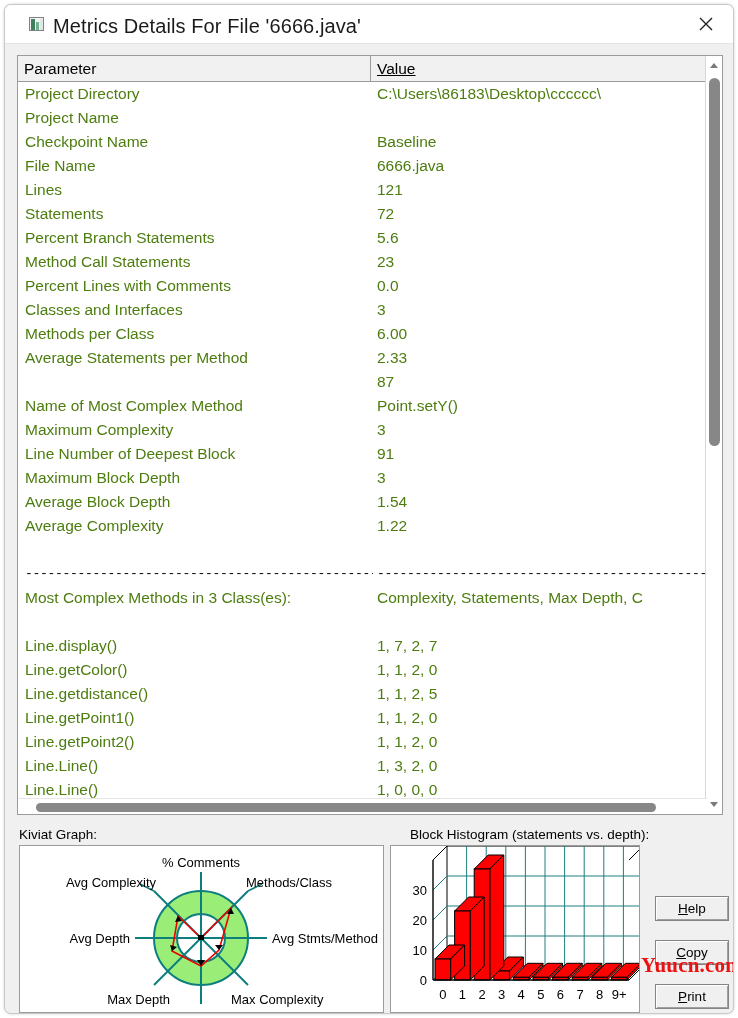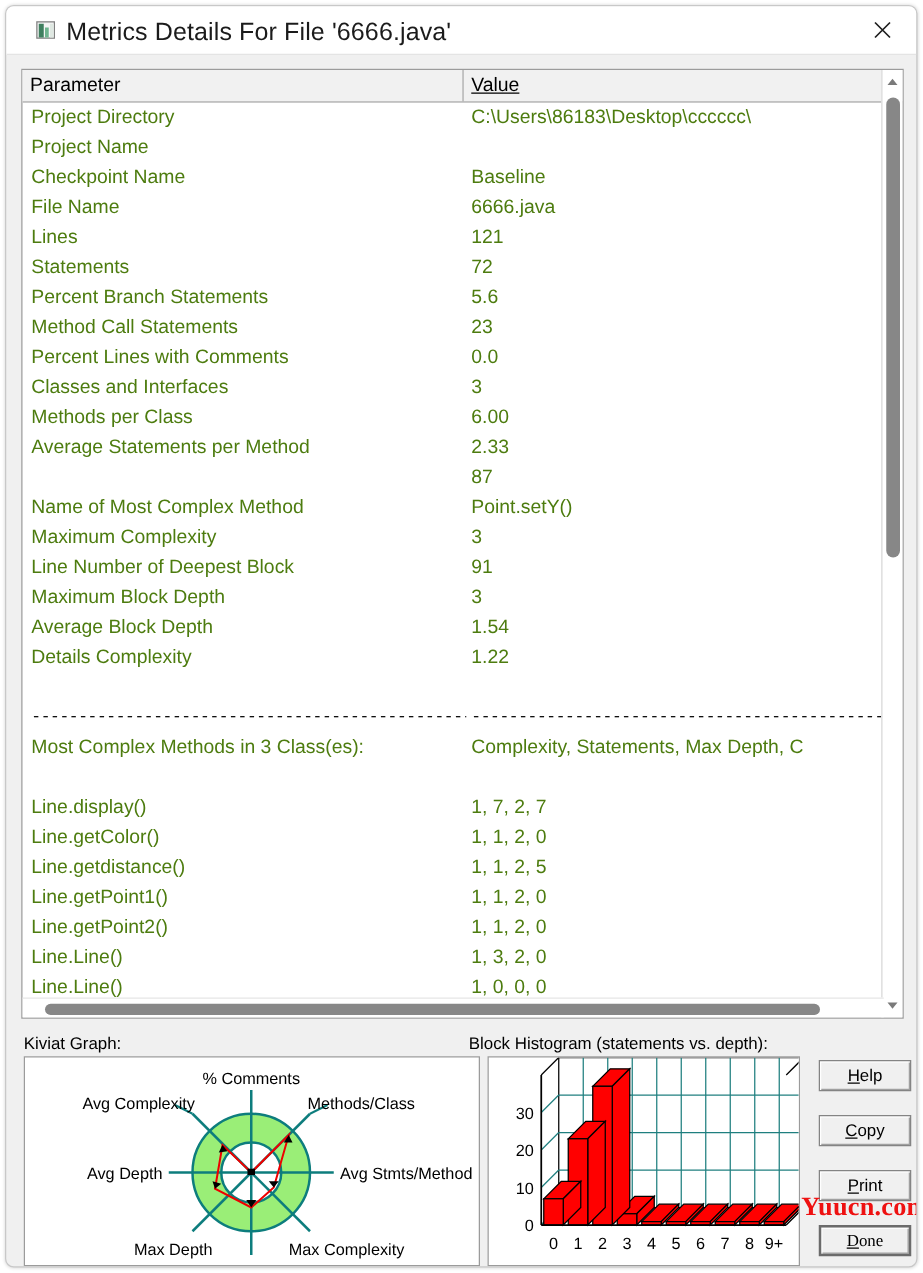--- a/index.html
+++ b/index.html
@@ -162,21 +162,21 @@
   }
 
   
   .sec-label {
     position: absolute;
     font-size: 13.5px;
     color: #000;
     white-space: nowrap;
   }
   .kiviat-label { left: 14px;  top: 822px; }
-  .hist-label   { left: 370px; top: 822px; text-align: center; }
+  .hist-label   { left: 405px; top: 822px; text-align: center; }
 
   .panel-box {
     position: absolute;
     background: #ffffff;
     border: 1px solid #9b9b9b;
     box-sizing: border-box;
     overflow: hidden;
   }
   .kiviat-box { left: 14px;  top: 840px; width: 365px; height: 168px; }
   .hist-box   { left: 385px; top: 840px; width: 250px; height: 168px; }
@@ -188,20 +188,21 @@
     width: 74px; height: 25px;
     background: #f0f0f0;
     border: 1px solid #848484;
     box-shadow: inset 1px 1px 0 #ffffff, inset -1px -1px 0 #a0a0a0;
     box-sizing: border-box;
     font-size: 13.5px;
     color: #000;
     line-height: 23px;
     text-align: center;
     cursor: default;
+    margin-top: 48px;
   }
   .btn-help  { top: 843px; }
   .btn-copy  { top: 887px; }
   .btn-print { top: 931px; }
   .btn-done  { top: 975px; border: 2px solid #6b6b6b; line-height: 21px; font-family: Liberation Serif, serif; }
   .btn u { text-decoration: underline; }
 
   .watermark {
     position: absolute;
     left: 636px; top: 948px;
@@ -307,21 +308,21 @@
         </div>
         <div class="row">
           <div class="cell c0">Maximum Block Depth</div>
           <div class="cell c1">3</div>
         </div>
         <div class="row">
           <div class="cell c0">Average Block Depth</div>
           <div class="cell c1">1.54</div>
         </div>
         <div class="row">
-          <div class="cell c0">Details Complexity</div>
+          <div class="cell c0">Average Complexity</div>
           <div class="cell c1">1.22</div>
         </div>
         <div class="row">
           <div class="cell c0"></div>
           <div class="cell c1"></div>
         </div>
         <div class="row sep">
           <div class="cell c0">-----------------------------------------------</div>
           <div class="cell c1">-----------------------------------------------</div>
         </div>

